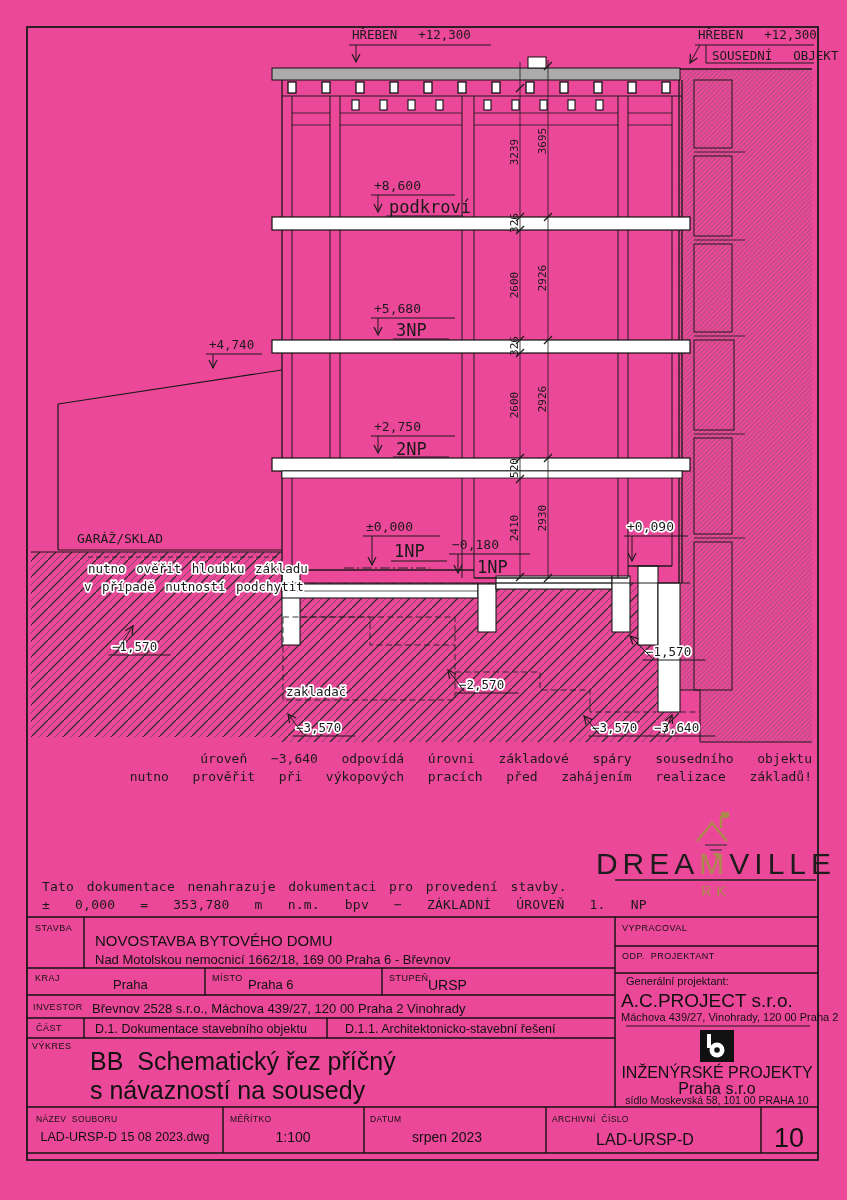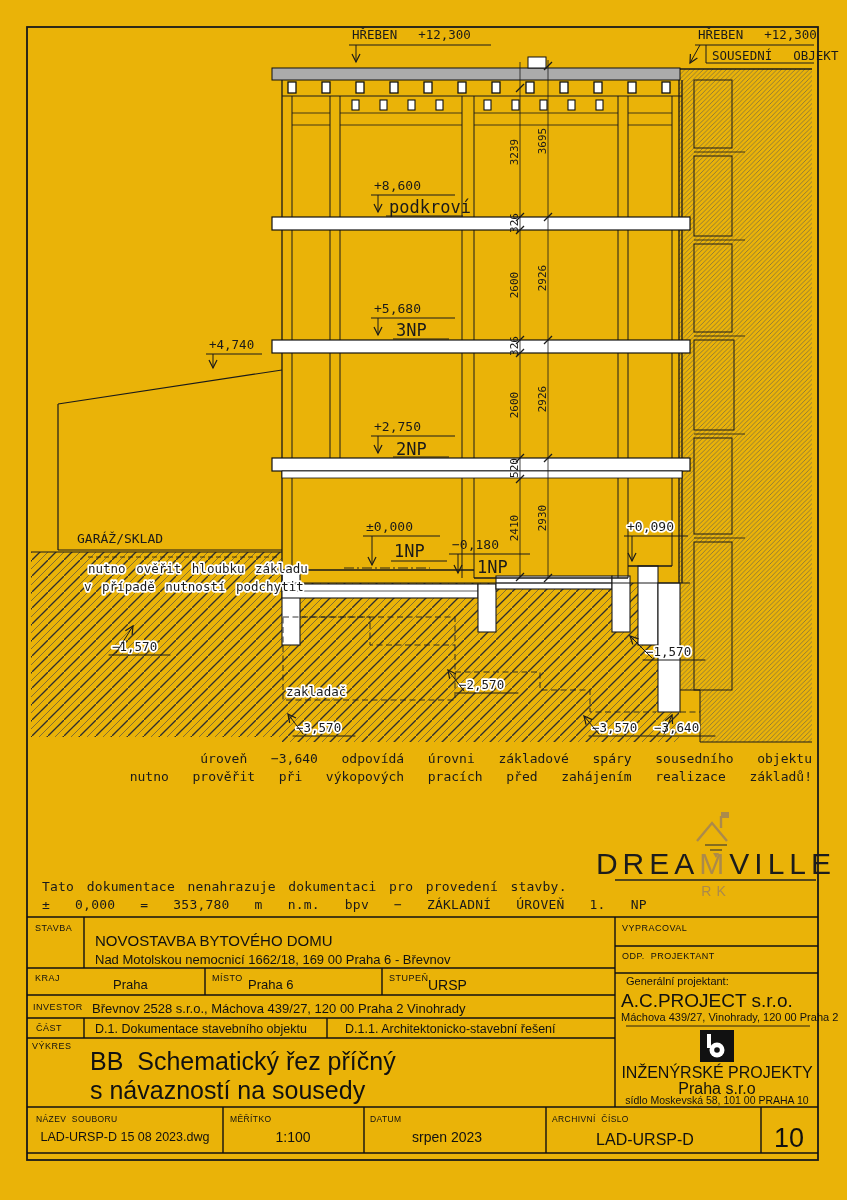--- a/index.html
+++ b/index.html
@@ -1,16 +1,16 @@
 <!DOCTYPE html>
 <html><head>
 <meta charset="utf-8">
 <style>
   html,body{margin:0;padding:0;background:#fff;width:847px;height:1200px;overflow:hidden}
-  .page{position:relative;width:847px;height:1200px;background:#eab308}
+  .page{position:relative;width:847px;height:1200px;background:#ec4899}
   svg text{white-space:pre}
   .cad{font-family:"DejaVu Sans Mono","Liberation Mono",monospace;fill:#1a1a1a}
   .cad12{font-size:12.5px;word-spacing:3px}
   .cad13{font-size:13px}
   .cadBig{font-size:17px}
   .cadDim{font-size:11px}
   .halo{stroke:#ffffff;stroke-width:3.5px;paint-order:stroke;stroke-linejoin:round}
   .tb{font-family:"Liberation Sans","DejaVu Sans",sans-serif;fill:#111}
   .lbl{font-size:9px;letter-spacing:.5px}
   .lbl8{font-size:8.5px;letter-spacing:.4px}

